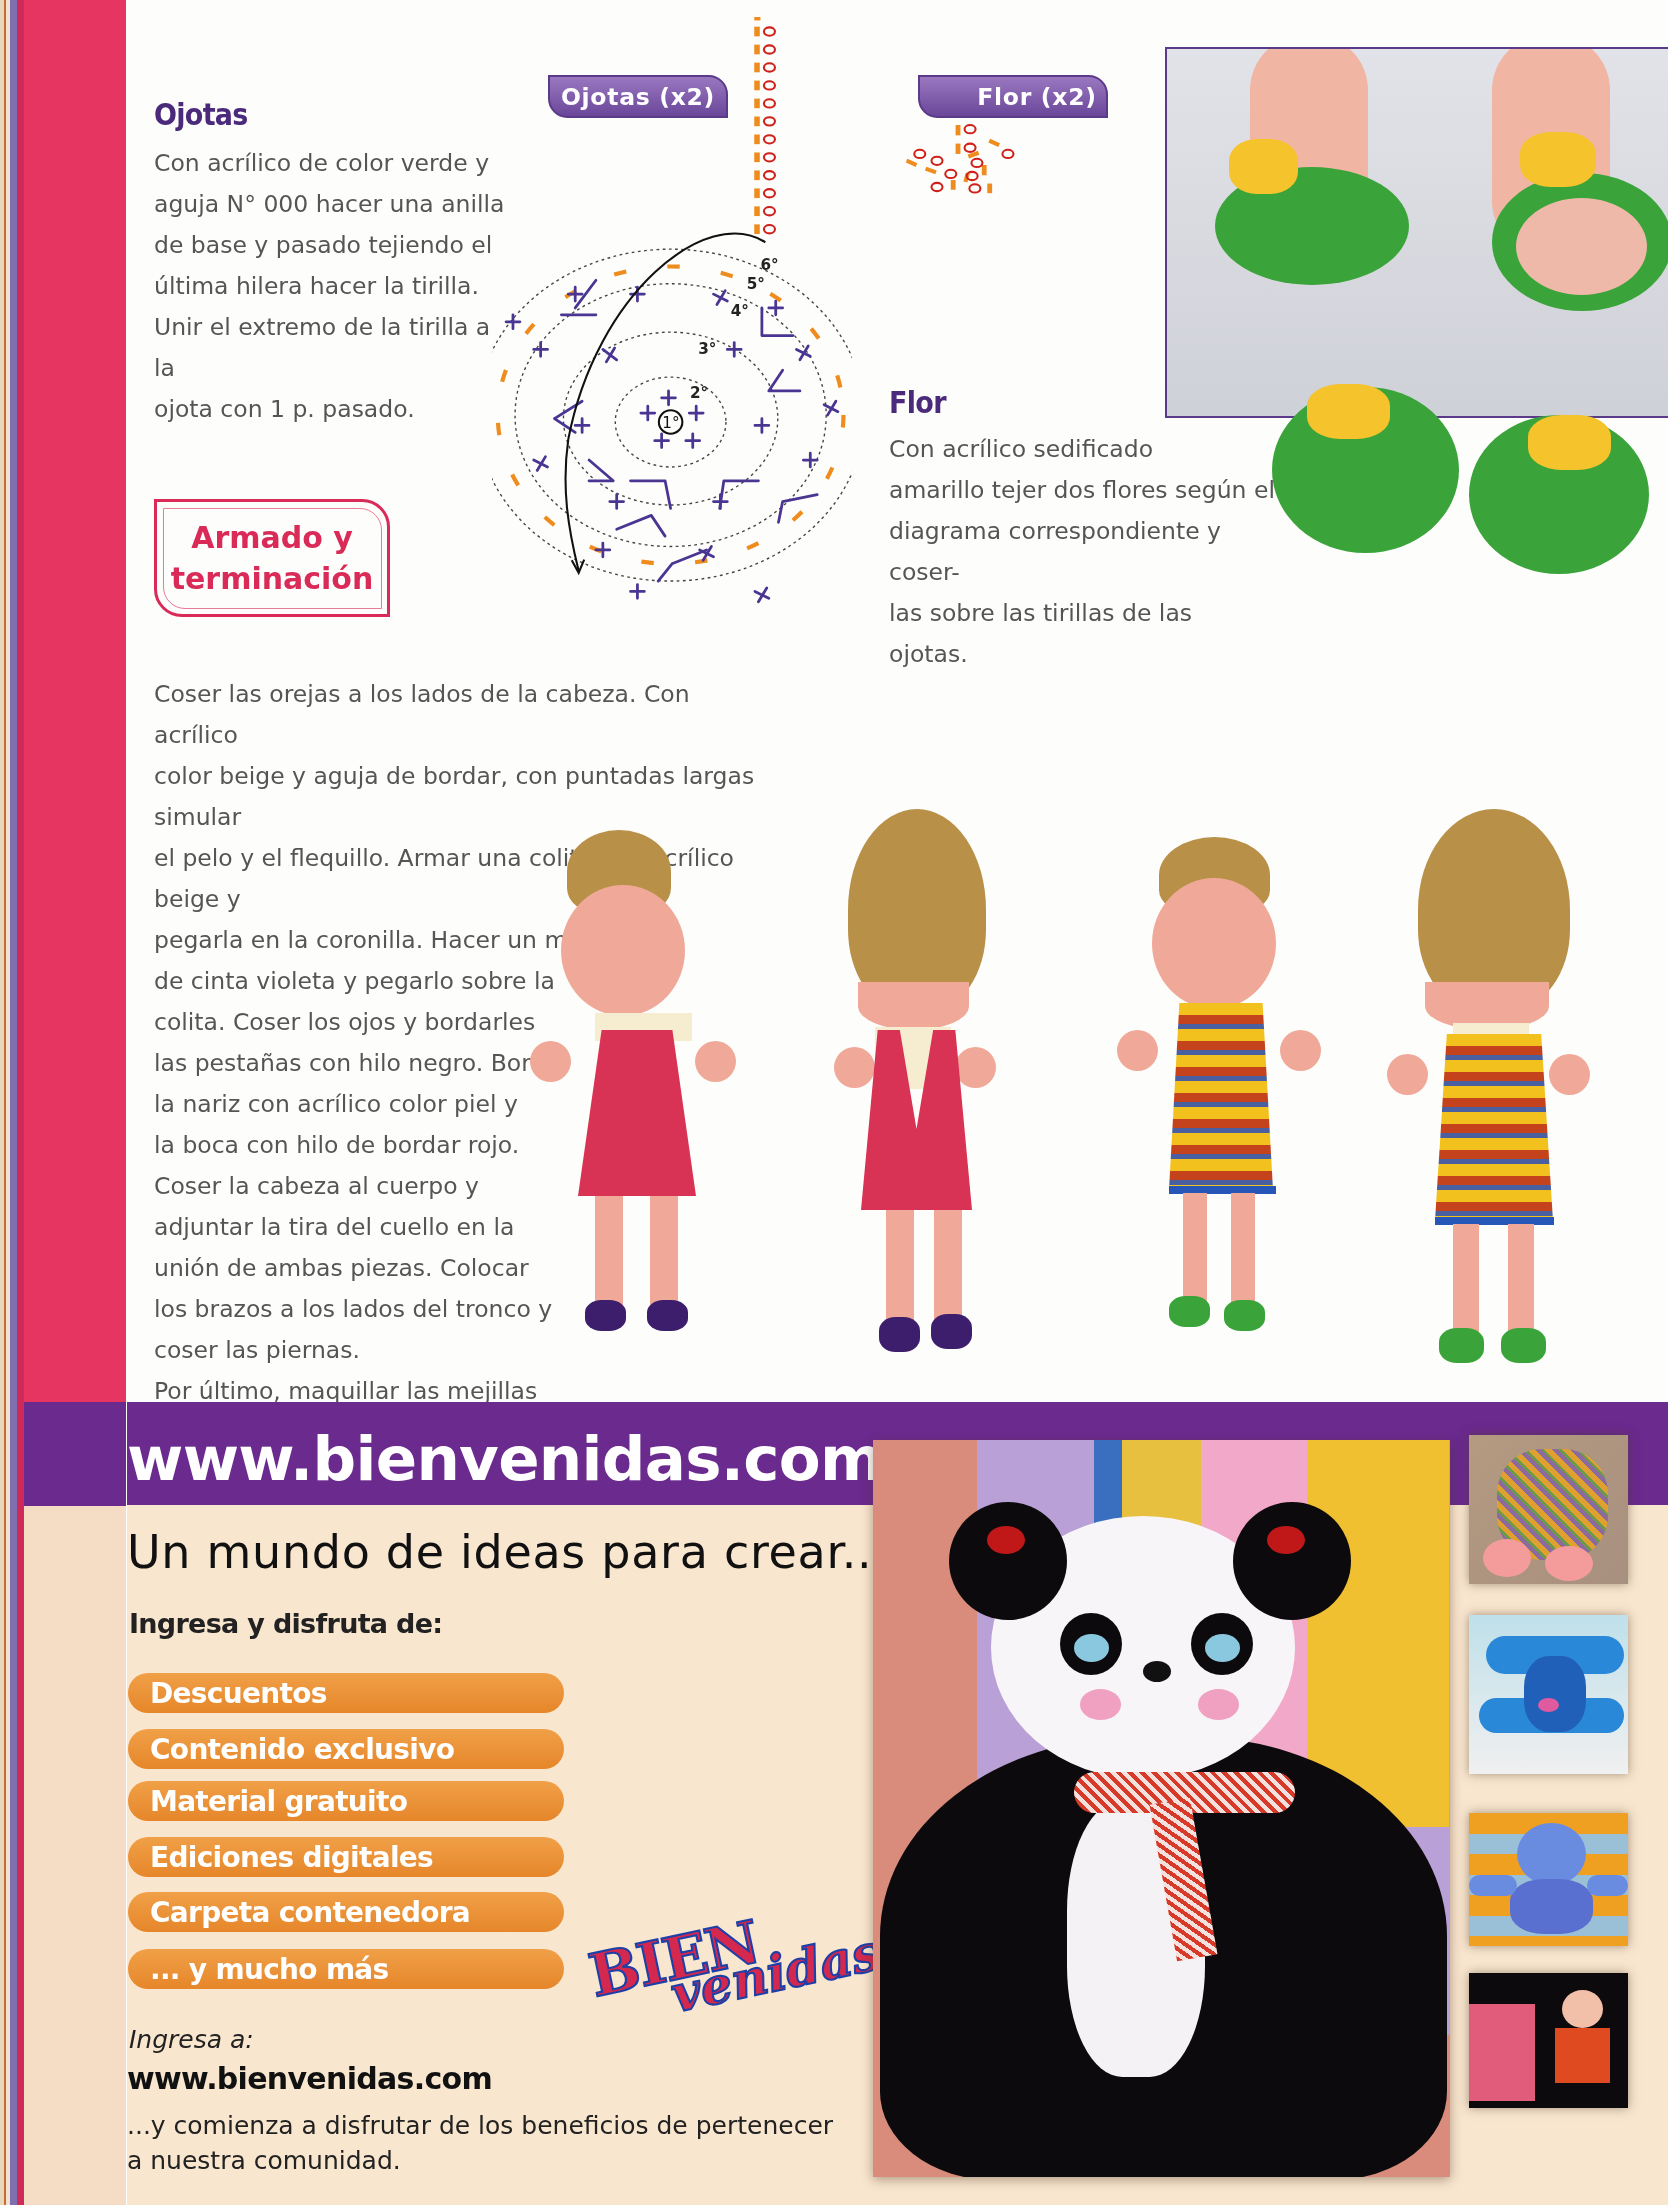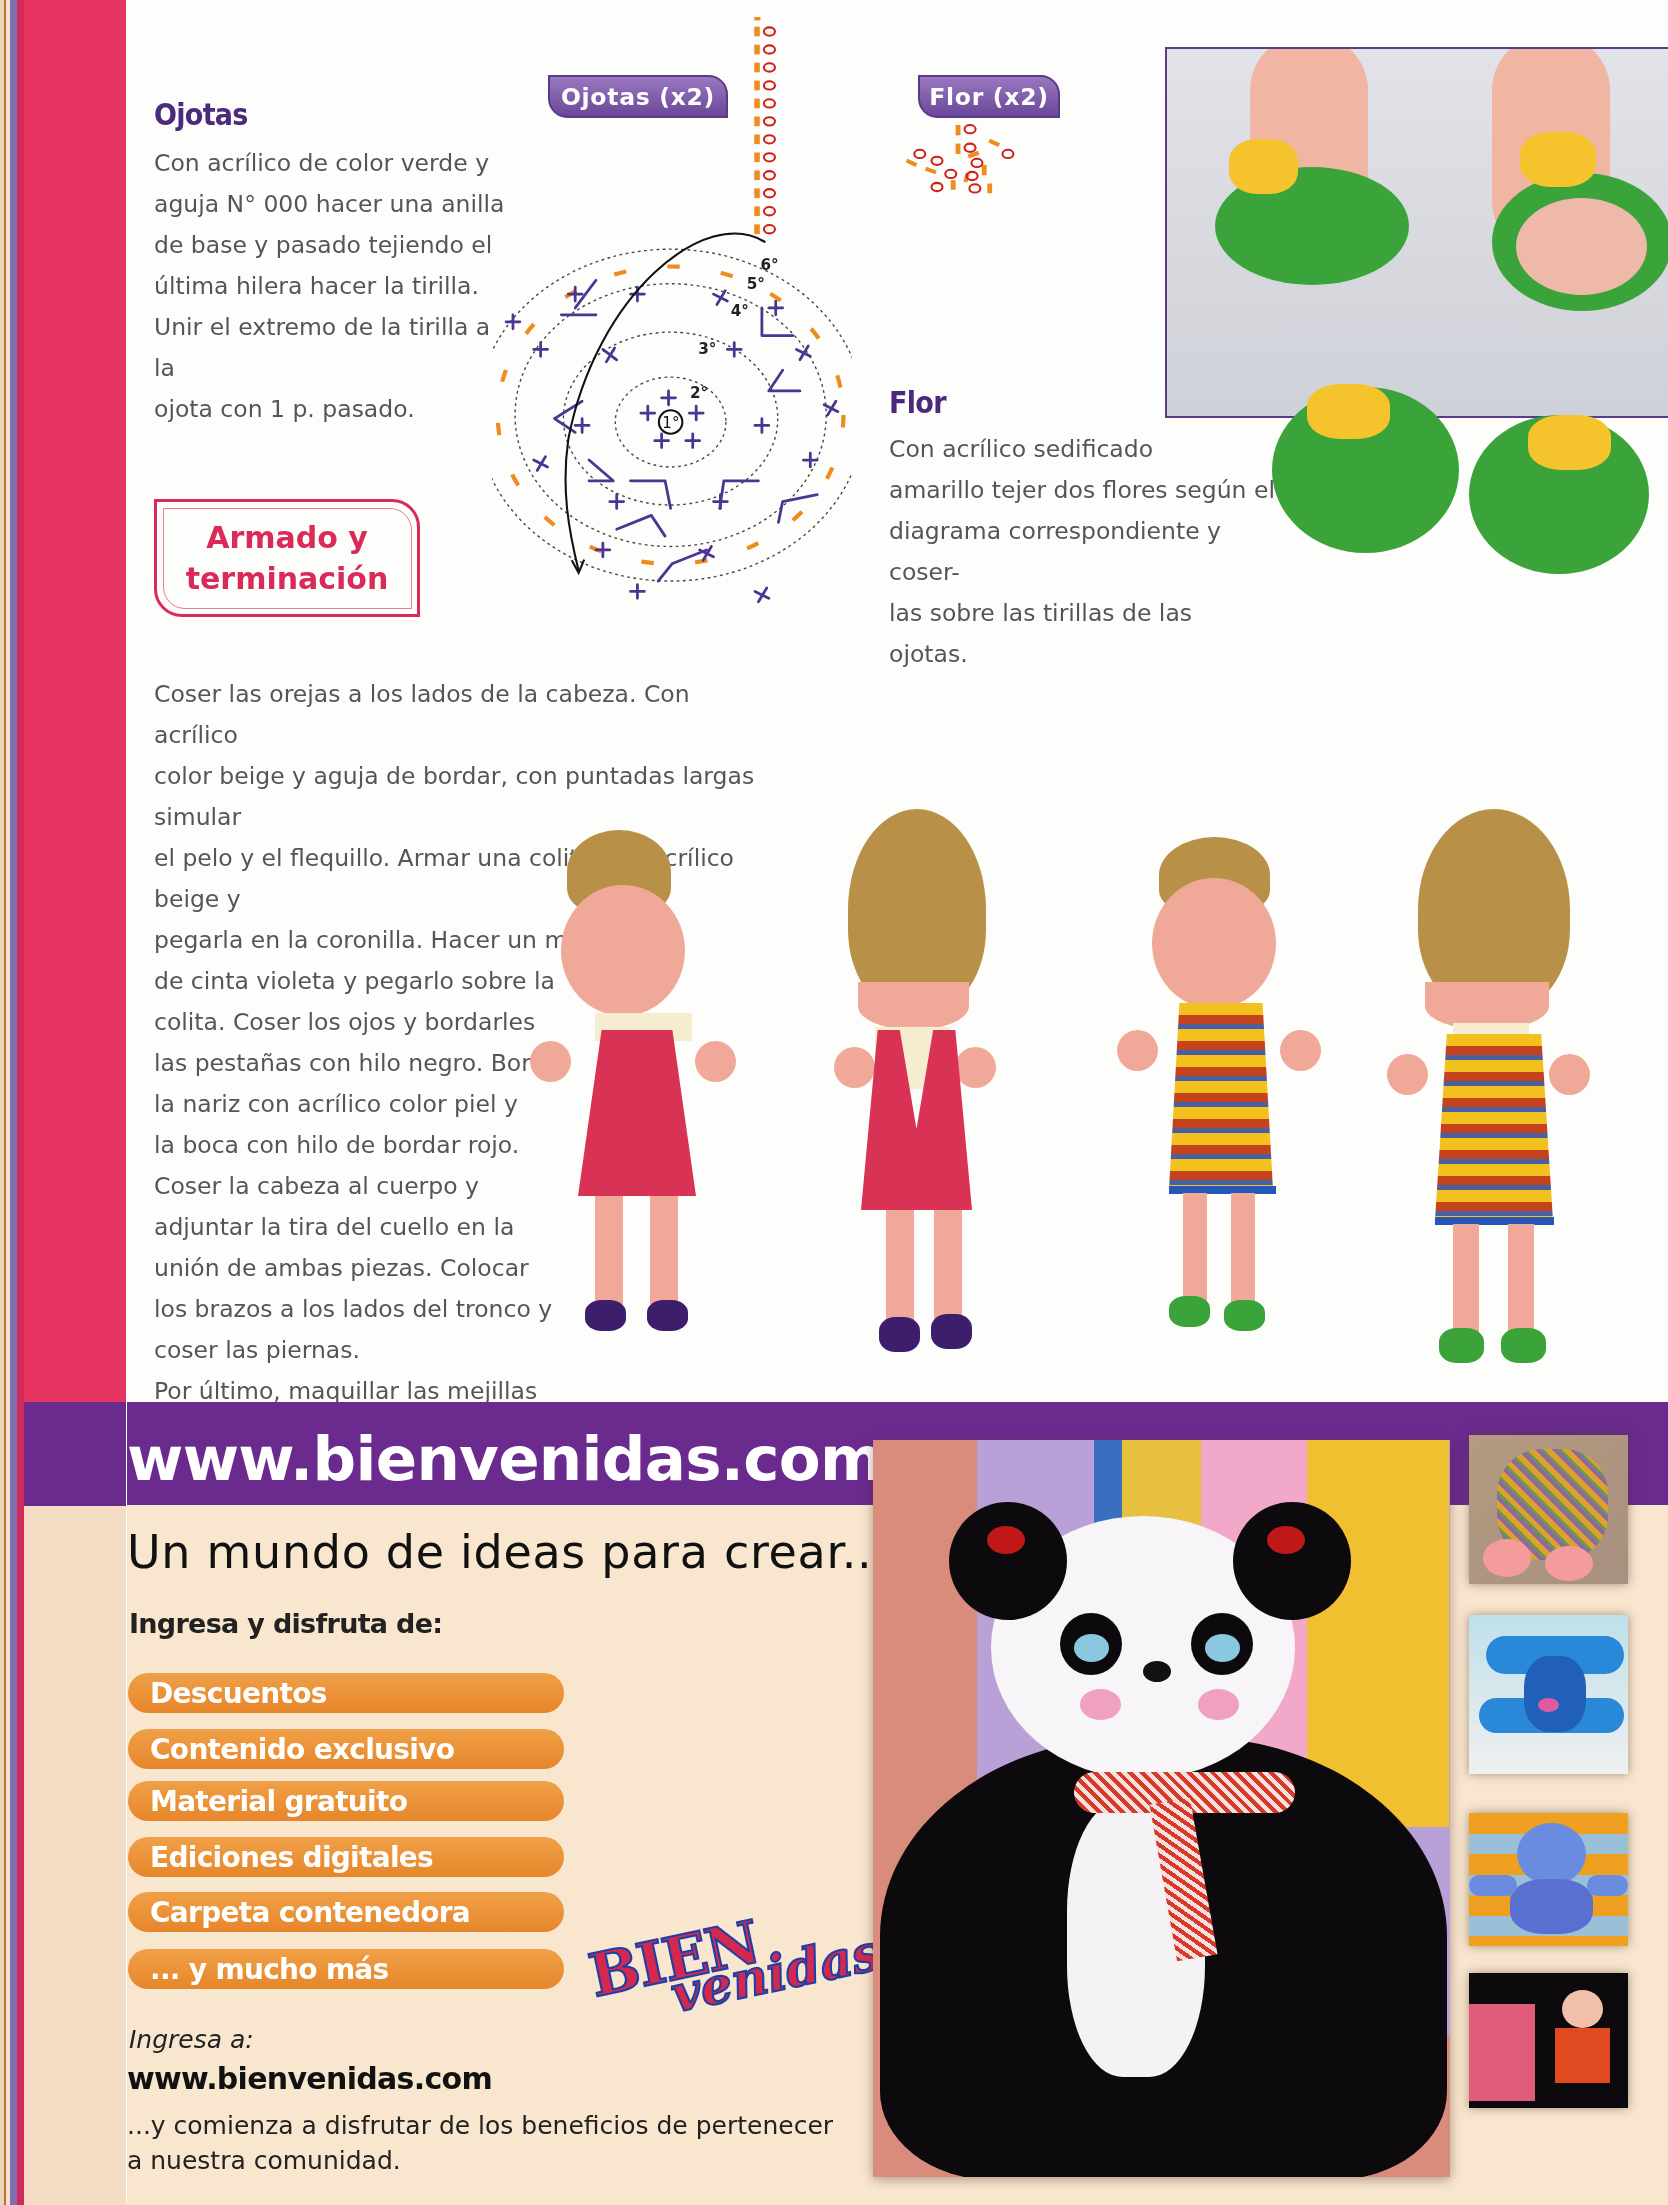--- a/index.html
+++ b/index.html
@@ -5,21 +5,21 @@
   html,body{margin:0;padding:0;}
   body{width:1669px;height:2205px;position:relative;overflow:hidden;background:#fdfdfb;font-family:"DejaVu Sans",sans-serif;color:#4a4a4a;}
   .abs{position:absolute;}
   
   .edge{position:absolute;left:0;top:0;width:24px;height:2205px;background:linear-gradient(90deg,#e8d7b8 0 4.1px,#c56a3a 4.1px 6.2px,#f2e4cc 6.2px 9.7px,#7f6fb0 9.7px 16.6px,#cf2a5a 16.6px 24px);}
   .pink-bar{left:24px;top:0;width:102px;height:1402px;background:#e63560;}
   
   .h-sec{font-family:"DejaVu Sans Condensed","DejaVu Sans",sans-serif;font-weight:bold;color:#4b2a7b;font-size:30px;letter-spacing:-0.7px;}
   .body-text{font-size:23.5px;line-height:41px;color:#555;font-weight:normal;}
   .tag{background:linear-gradient(180deg,#9a78c0,#6a4799);color:#fff;font-weight:bold;font-size:23.5px;border-radius:0 19.4px 0 19.4px;border:2.1px solid #5b3a8a;display:flex;align-items:center;justify-content:center;letter-spacing:0.7px;}
-  .armado{left:154px;top:499px;width:266px;height:118px;border:3.5px solid #d92a58;border-radius:0 28px 0 28px;box-sizing:border-box;}
+  .armado{left:154px;top:499px;width:236px;height:118px;border:3.5px solid #d92a58;border-radius:0 28px 0 28px;box-sizing:border-box;}
   .armado-inner{position:absolute;left:5.5px;top:5.5px;right:5.5px;bottom:5.5px;border:1.4px solid #e97b96;border-radius:0 22px 0 22px;display:flex;flex-direction:column;align-items:center;justify-content:center;color:#d92a58;font-weight:bold;font-size:30px;line-height:41px;}
   .photo{overflow:hidden;}
   
   .band{left:127px;top:1402px;width:1542px;height:104px;background:#6a2a8e;}
   .cream{left:127px;top:1505px;width:1542px;height:700px;background:#f9e6cf;}
   .band-left{left:24px;top:1402px;width:102px;height:804px;background:#f4ddc4;}
   .band-left-top{left:24px;top:1402px;width:102px;height:104px;background:#6a2a8e;}
   .url-big{left:127px;top:1423px;color:#fff;font-weight:bold;font-size:61px;letter-spacing:-0.7px;}
   .slogan{left:127px;top:1525px;color:#111;font-size:46px;letter-spacing:0.7px;}
   .ingresa{left:129px;top:1608px;color:#222;font-weight:bold;font-size:27px;letter-spacing:-0.7px;}
@@ -138,21 +138,21 @@
         <text x="368" y="212">5°</text>
         <text x="388" y="185">6°</text>
     </g>
     <circle cx="258" cy="405" r="17" fill="none" stroke="#111" stroke-width="3"></circle>
     <text x="246" y="414" font-family="DejaVu Sans, sans-serif" font-size="22" fill="#111">1°</text>
     <path d="M395 145 C 310 90, 150 220, 110 430 C 100 500, 110 560, 125 620" fill="none" stroke="#111" stroke-width="3"></path>
     <path d="M115 605 l10 18 l8 -19" fill="none" stroke="#111" stroke-width="3"></path>
   </svg>
 </div>
 
-<div class="abs tag" style="left:918px;top:75px;width:138px;height:39px;">Flor (x2)</div>
+<div class="abs tag" style="left:918px;top:75px;width:138px;height:39px;padding-left:48px;">Flor (x2)</div>
 <div class="abs" style="left:906px;top:118px;width:124px;height:76px;">
   <svg width="124" height="76" viewBox="0 0 180 110">
     <g fill="#ee8c1e">
       <rect x="72" y="10" width="7" height="15"></rect>
         <rect x="72" y="37" width="7" height="15"></rect>
       <rect x="90" y="50" width="16" height="6" transform="rotate(-20 98 53)"></rect>
       <rect x="120" y="33" width="16" height="6" transform="rotate(25 128 36)"></rect>
       <rect x="0" y="62" width="16" height="6" transform="rotate(25 8 65)"></rect>
       <rect x="28" y="73" width="16" height="6" transform="rotate(20 36 76)"></rect>
       <rect x="110" y="68" width="7" height="15"></rect>

